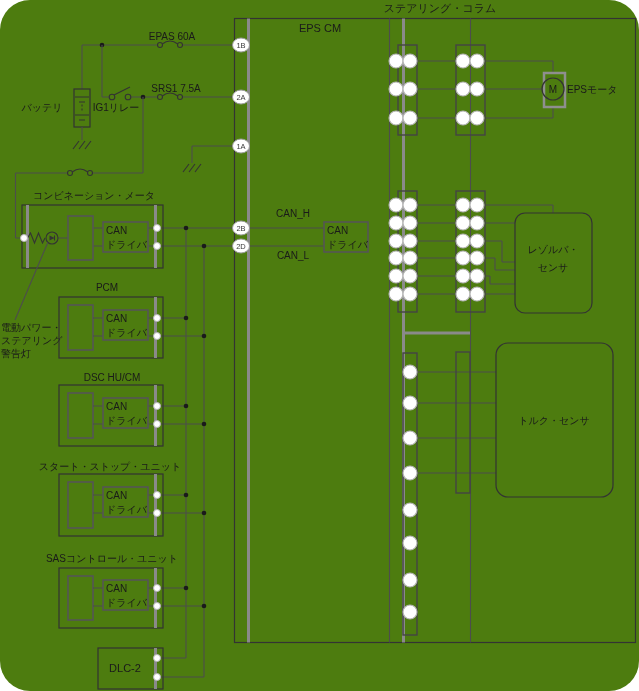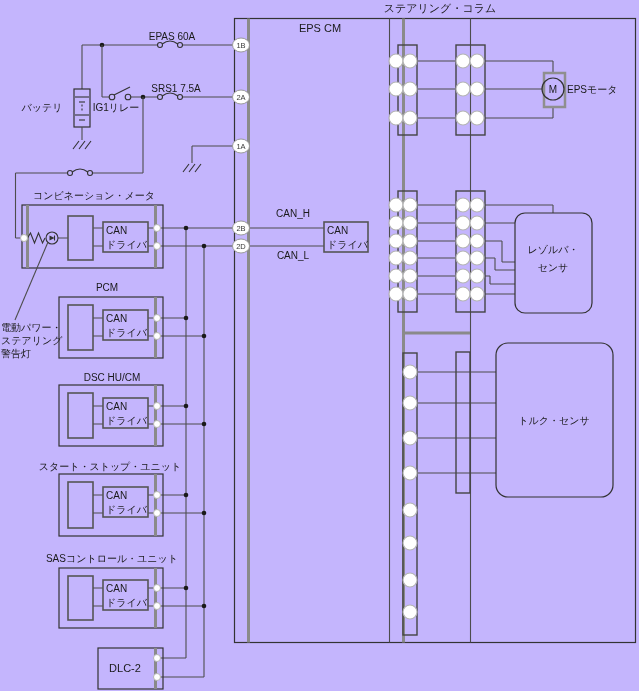--- a/index.html
+++ b/index.html
@@ -1,16 +1,16 @@
 <!DOCTYPE html>
 <html><head>
 <meta charset="utf-8">
 <style>
   html,body{margin:0;padding:0;background:#fff;}
-  #stage{position:relative;width:639px;height:691px;background:#c4b5fd;overflow:hidden;}
+  #stage{position:relative;width:639px;height:691px;background:#4d7c0f;overflow:hidden;border-radius:30px;}
   svg{display:block;}
   .wire{stroke:#4d4d4d;stroke-width:1.1;fill:none;}
   .outline{stroke:#333;stroke-width:1.2;fill:none;}
   .box2{stroke:#555;stroke-width:1.6;fill:none;}
   .blk{stroke:#444;stroke-width:1.4;fill:none;}
   .rail{stroke:#8a8a8a;stroke-width:3;fill:none;}
   .conn{stroke:#b4b4b4;stroke-width:1.1;fill:#fff;}
   .conn2{stroke:#b4b4b4;stroke-width:1;fill:#fff;}
   .pin{stroke:#9a9a9a;stroke-width:1;fill:#fff;}
   .dot{fill:#1a1a1a;stroke:none;}

